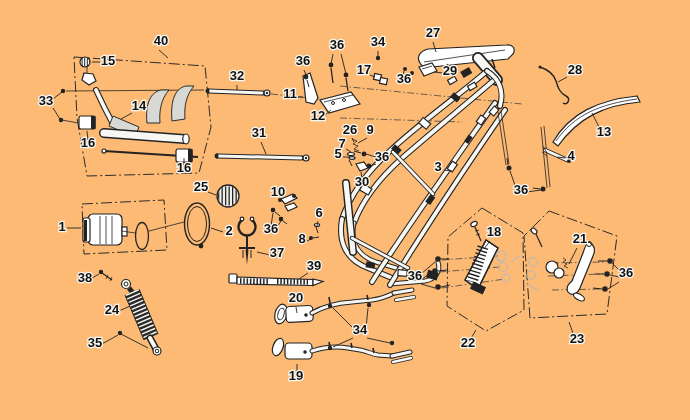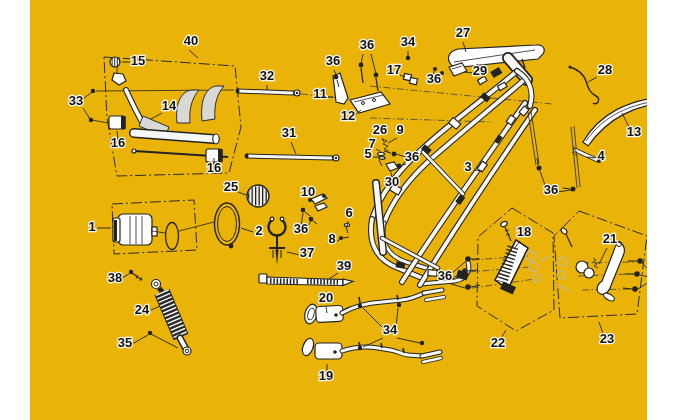--- a/index.html
+++ b/index.html
@@ -1,17 +1,17 @@
 <!DOCTYPE html>
 <html><head>
 <meta charset="utf-8">
 <style>
   html,body{margin:0;padding:0;}
   body{font-family:"Liberation Sans", sans-serif;}
-  .stage{position:relative;width:617px;height:420px;background:#eab308;overflow:hidden;margin-left:30px;}
+  .stage{position:relative;width:690px;height:420px;background:#fdba74;overflow:hidden;}
   svg{position:absolute;inset:0;}
   .pbox{fill:none;stroke:#2b2b2b;stroke-width:1;stroke-dasharray:11 3 2 3;}
   .ln{stroke:#232323;fill:none;}
   .tube{stroke:#232323;fill:none;stroke-linecap:round;}
   .tubein{stroke:#f7f7f4;fill:none;stroke-linecap:round;}
   .wh{fill:#ffffff;stroke:#232323;stroke-width:1.2;}
   .gray{fill:#d8d8d5;stroke:#2b2b2b;stroke-width:1;}
   .dk{fill:#232323;stroke:none;}
   .ghost{fill:none;stroke:#b9b9b9;stroke-width:1.2;}
   .axis{stroke:#444;stroke-width:0.8;fill:none;stroke-dasharray:7 2.5 1.5 2.5;}

